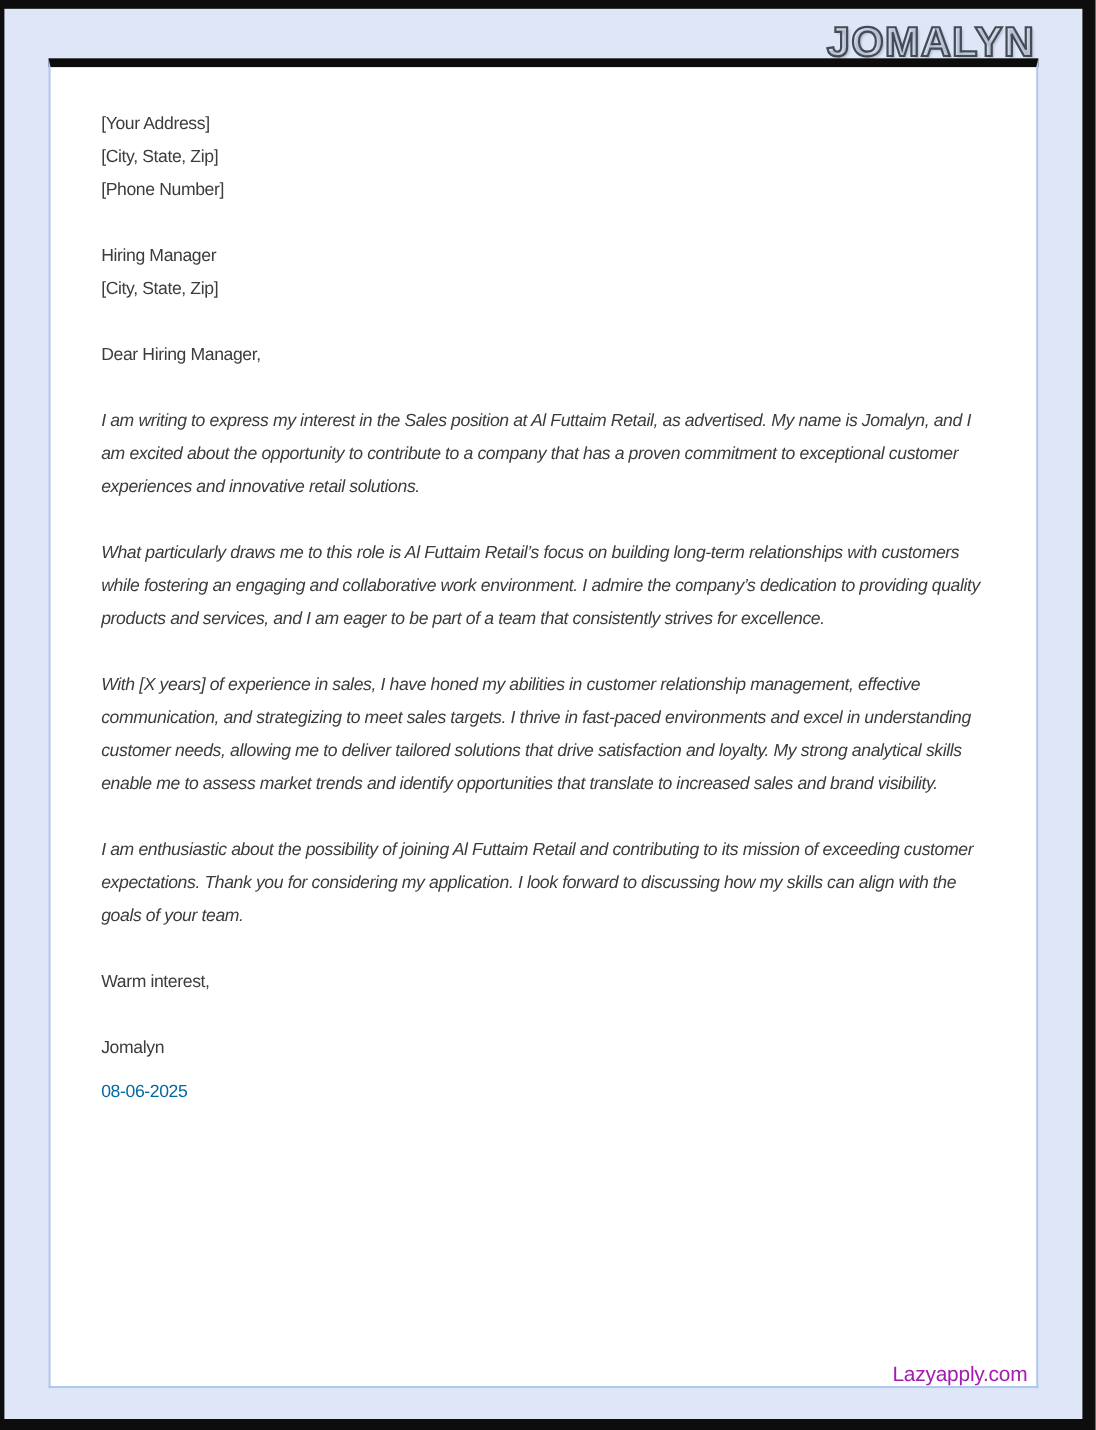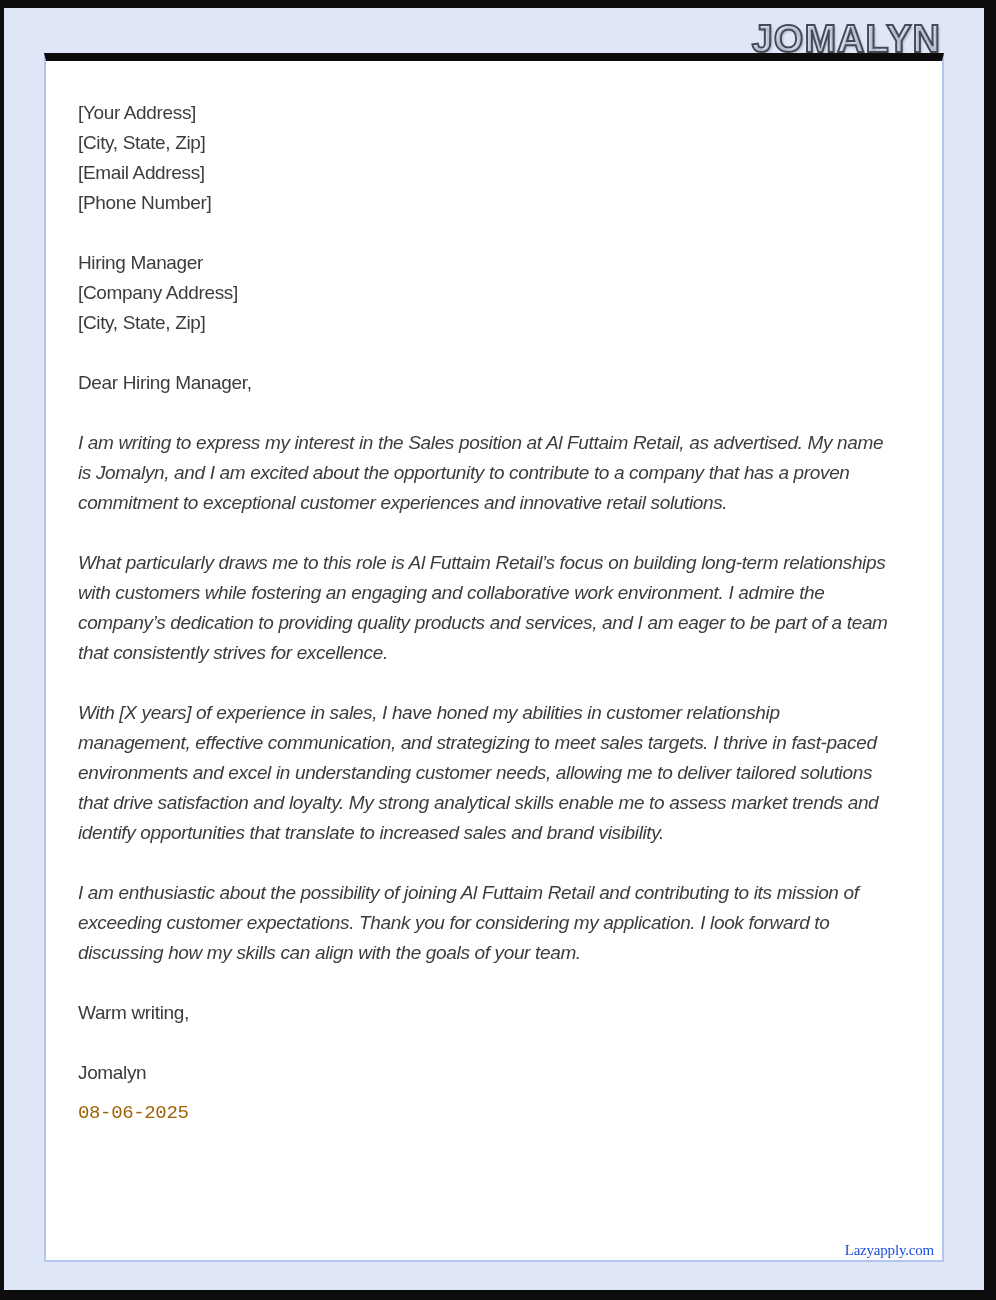--- a/index.html
+++ b/index.html
@@ -41,89 +41,85 @@
     width: 900px;
     height: 1209px;
     box-sizing: border-box;
     background: #ffffff;
     border-top: 8px solid #0c0c0c;
     border-left: 2px solid #b3c7ee;
     border-right: 2px solid #b3c7ee;
     border-bottom: 2px solid #b3c7ee;
   }
   .content {
-    padding: 37px 50px 0 32px;
-    font-size: 19px;
+    padding: 37px 50px 0 46px;
+    font-size: 16px;
     line-height: 30px;
     letter-spacing: -0.35px;
     color: #3c3c3c;
   }
   .block {
     margin: 0 0 30px 0;
   }
   .line {
     height: 30px;
     white-space: nowrap;
   }
   .para {
     margin: 0 0 30px 0;
     font-style: italic;
   }
   .signature {
     margin-bottom: 10px;
   }
   .date {
-    color: #a16207;
-    font-family: Liberation Mono, monospace;
+    color: #0369a1;
   }
   .footer-link {
     position: absolute;
     right: 8px;
     bottom: 1px;
-    font-size: 15px;
+    font-size: 19px;
     line-height: 18px;
-    color: #1d4ed8;
+    color: #a21caf;
     letter-spacing: -0.2px;
-    font-family: Liberation Serif, serif;
   }
 </style>
 </head>
 <body>
 
 <div class="canvas">
 
   <div class="logo">JOMALYN</div>
 
   <div class="page">
     <div class="content">
 
       <div class="block">
         <div class="line">[Your Address]</div>
         <div class="line">[City, State, Zip]</div>
-        <div class="line">[Email Address]</div>
         <div class="line">[Phone Number]</div>
       </div>
 
       <div class="block">
         <div class="line">Hiring Manager</div>
-        <div class="line">[Company Address]</div>
         <div class="line">[City, State, Zip]</div>
       </div>
 
       <div class="block line">Dear Hiring Manager,</div>
 
       <p class="para">I am writing to express my interest in the Sales position at Al Futtaim Retail, as advertised. My name is Jomalyn, and I am excited about the opportunity to contribute to a company that has a proven commitment to exceptional customer experiences and innovative retail solutions.</p>
 
       <p class="para">What particularly draws me to this role is Al Futtaim Retail’s focus on building long-term relationships with customers while fostering an engaging and collaborative work environment. I admire the company’s dedication to providing quality products and services, and I am eager to be part of a team that consistently strives for excellence.</p>
 
       <p class="para">With [X years] of experience in sales, I have honed my abilities in customer relationship management, effective communication, and strategizing to meet sales targets. I thrive in fast-paced environments and excel in understanding customer needs, allowing me to deliver tailored solutions that drive satisfaction and loyalty. My strong analytical skills enable me to assess market trends and identify opportunities that translate to increased sales and brand visibility.</p>
 
       <p class="para">I am enthusiastic about the possibility of joining Al Futtaim Retail and contributing to its mission of exceeding customer expectations. Thank you for considering my application. I look forward to discussing how my skills can align with the goals of your team.</p>
 
-      <div class="block line">Warm writing,</div>
+      <div class="block line">Warm interest,</div>
 
       <div class="line signature">Jomalyn</div>
 
       <div class="line date">08-06-2025</div>
 
     </div>
 
     <div class="footer-link">Lazyapply.com</div>
   </div>
 

